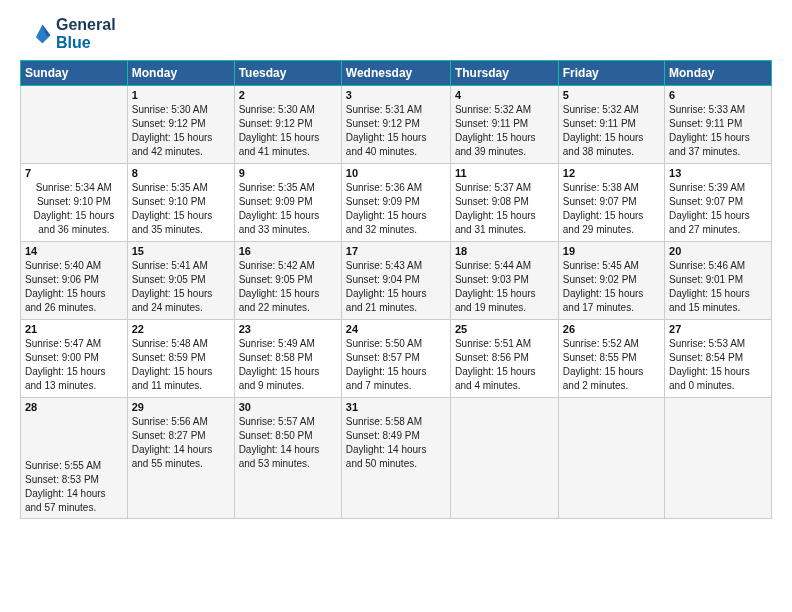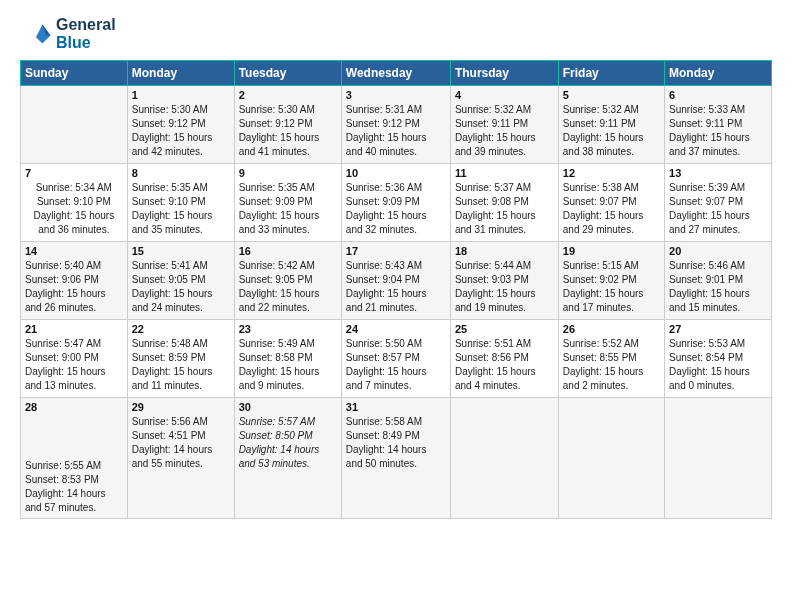--- a/index.html
+++ b/index.html
@@ -251,21 +251,21 @@
           </td>
           <td>
             <span class="day-num">18</span>
             <div class="cell-text" style="white-space: pre-line;">Sunrise: 5:44 AM
 Sunset: 9:03 PM
 Daylight: 15 hours
 and 19 minutes.</div>
           </td>
           <td>
             <span class="day-num">19</span>
-            <div class="cell-text" style="white-space: pre-line;">Sunrise: 5:15 AM
+            <div class="cell-text" style="white-space: pre-line;">Sunrise: 5:45 AM
 Sunset: 9:02 PM
 Daylight: 15 hours
 and 17 minutes.</div>
           </td>
           <td>
             <span class="day-num">20</span>
             <div class="cell-text" style="white-space: pre-line;">Sunrise: 5:46 AM
 Sunset: 9:01 PM
 Daylight: 15 hours
 and 15 minutes.</div>
@@ -326,27 +326,27 @@
           <td>
             <span class="day-num">28</span>
             <div class="cell-text" style="white-space: pre-line; margin-top: 46px;">Sunrise: 5:55 AM
 Sunset: 8:53 PM
 Daylight: 14 hours
 and 57 minutes.</div>
           </td>
           <td>
             <span class="day-num">29</span>
             <div class="cell-text" style="white-space: pre-line;">Sunrise: 5:56 AM
-Sunset: 4:51 PM
+Sunset: 8:27 PM
 Daylight: 14 hours
 and 55 minutes.</div>
           </td>
           <td>
             <span class="day-num">30</span>
-            <div class="cell-text" style="white-space: pre-line; font-style: italic;">Sunrise: 5:57 AM
+            <div class="cell-text" style="white-space: pre-line;">Sunrise: 5:57 AM
 Sunset: 8:50 PM
 Daylight: 14 hours
 and 53 minutes.</div>
           </td>
           <td>
             <span class="day-num">31</span>
             <div class="cell-text" style="white-space: pre-line;">Sunrise: 5:58 AM
 Sunset: 8:49 PM
 Daylight: 14 hours
 and 50 minutes.</div>

